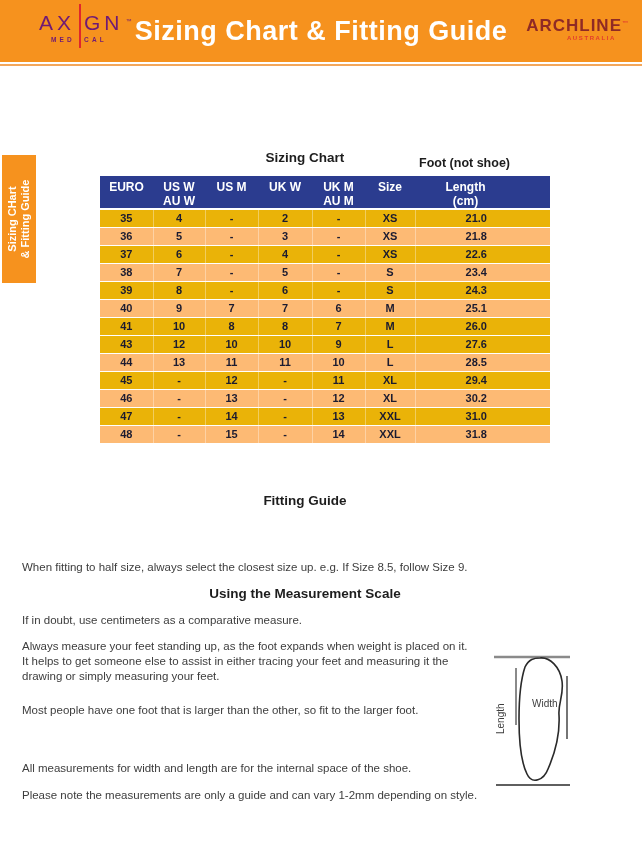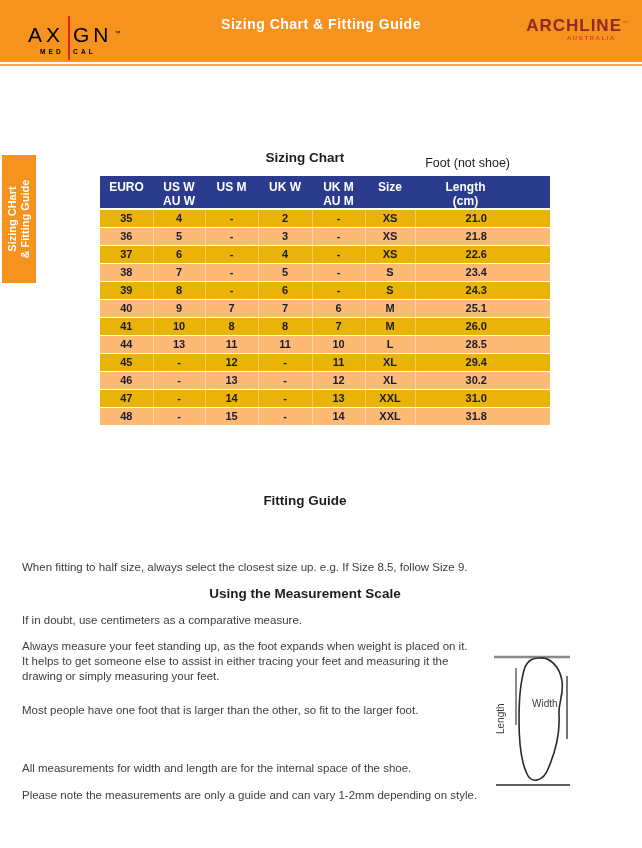--- a/index.html
+++ b/index.html
@@ -13,36 +13,36 @@
   
   .banner {
     position:absolute; left:0; top:0; width:642px; height:62px;
     background:#F6921E;
   }
   .banner-rule {
     position:absolute; left:0; top:64px; width:642px; height:2px;
     background:#F3A75B;
   }
   .axign-logo {
-    position:absolute; left:28px; top:11px;
-    display:grid; grid-template-columns:auto 9px auto; color:#000000;margin-top:12px;
+    position:absolute; left:39px; top:11px;
+    display:grid; grid-template-columns:auto 9px auto; color:#701a75;
   }
   .axign-main { font-size:21px; font-weight:400; letter-spacing:4px; line-height:24px; }
   .axign-main.right { position:relative; }
   .axign-tm { position:absolute; top:-2px; right:-8px; font-size:6px; letter-spacing:0; }
   .axign-sub { font-size:6.5px; font-weight:700; letter-spacing:3.2px; line-height:10px; }
   .axign-col1 { text-align:right; }
   .axign-col3 { text-align:left; }
   .axign-redline {
     grid-column:2; grid-row:1 / span 2; justify-self:center; align-self:stretch;
     width:2px; background:#E0262C; margin:-7px 0 -3px 0;
   }
   .banner-title {
     position:absolute; left:50%; top:16px; transform:translateX(-50%);
-    color:#ffffff; font-size:14px; font-weight:700; letter-spacing:0.5px; white-space:nowrap;
+    color:#ffffff; font-size:27px; font-weight:700; letter-spacing:0.5px; white-space:nowrap;
   }
   .archline-logo { position:absolute; right:20px; top:17px; text-align:right; }
   .archline-main { color:#8F2A25; font-size:17px; font-weight:700; letter-spacing:1px; position:relative; line-height:18px;}
   .archline-tm { position:absolute; top:-3px; right:-7px; font-size:6px; color:#E23B2E; }
   .archline-sub { color:#E23B2E; font-size:6px; font-weight:700; letter-spacing:1.6px; padding-right:6px; }
 
   
   .side-tab {
     position:absolute; left:2px; top:155px; width:34px; height:128px;
     background:#F6921E; display:flex; align-items:center; justify-content:center;
@@ -52,21 +52,21 @@
     color:#ffffff; font-size:11px; font-weight:700; line-height:13px;
   }
 
   
   .chart-title {
     position:absolute; left:80px; top:150px; width:450px; text-align:center;
     font-size:13.5px; font-weight:700; color:#1d1d1d;
   }
   .foot-note {
     position:absolute; left:380px; top:156px; width:130px; text-align:right;
-    font-size:12.5px; font-weight:400; color:#1d1d1d;
+    font-size:12.5px; font-weight:700; color:#1d1d1d;
   }
   .size-table-wrap { position:absolute; left:100px; top:176px; width:450px; }
   table.size-table { width:450px; border-collapse:collapse; table-layout:fixed; }
   table.size-table th {
     background:#2B3C8F; color:#ffffff; font-size:12px; font-weight:700;
     text-align:center; vertical-align:top; padding-top:4px; line-height:14px;
     height:33px; border-bottom:2px solid #ffffff;
   }
   table.size-table td {
     font-size:11px; font-weight:700; color:#1b1b30; text-align:center;
@@ -222,20 +222,29 @@
           </tr>
           <tr class="row-blue">
             <td>41</td>
             <td>10</td>
             <td>8</td>
             <td>8</td>
             <td>7</td>
             <td>M</td>
             <td class="len-col">26.0</td>
           </tr>
+          <tr class="row-blue">
+            <td>43</td>
+            <td>12</td>
+            <td>10</td>
+            <td>10</td>
+            <td>9</td>
+            <td>L</td>
+            <td class="len-col">27.6</td>
+          </tr>
           <tr class="row-peri">
             <td>44</td>
             <td>13</td>
             <td>11</td>
             <td>11</td>
             <td>10</td>
             <td>L</td>
             <td class="len-col">28.5</td>
           </tr>
           <tr class="row-blue">

